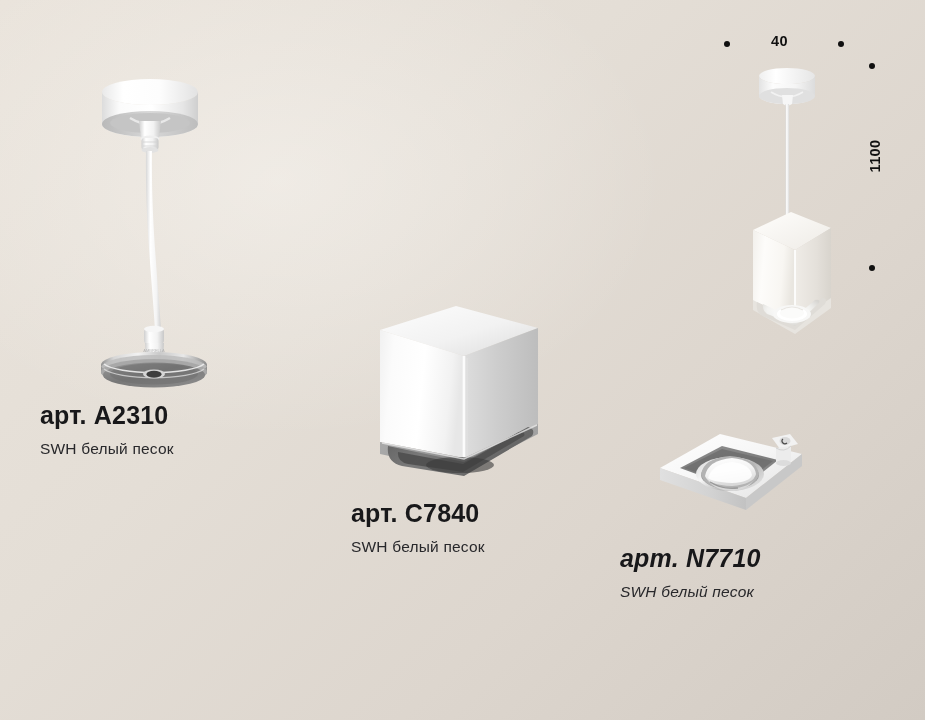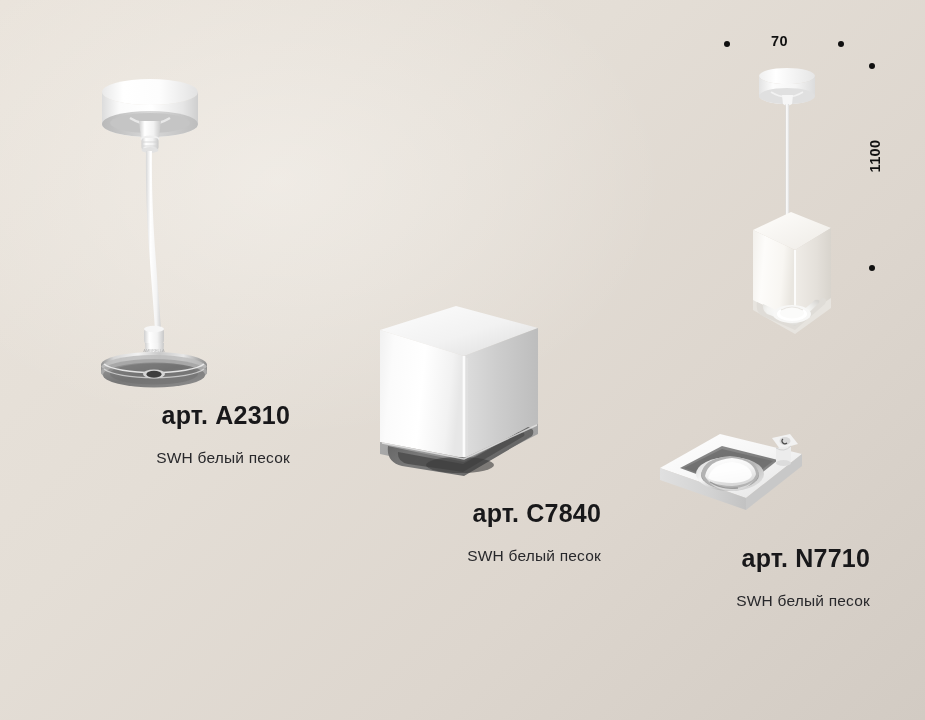--- a/index.html
+++ b/index.html
@@ -18,34 +18,34 @@
     background: linear-gradient(135deg, #eae4dc 0%, #e4ded6 38%, #ddd6ce 68%, #d2cbc3 100%);
   }
   .bg-vignette {
     position: absolute;
     inset: 0;
     background: radial-gradient(ellipse 70% 60% at 30% 25%, rgba(255,253,250,0.40) 0%, rgba(255,253,250,0.0) 60%);
     pointer-events: none;
   }
 
   
-  .label-block { position: absolute; text-align: right; white-space: nowrap; }
+  .label-block { position: absolute; text-align: left; white-space: nowrap; }
   .label-art {
     font-size: 25px;
     font-weight: bold;
     color: #18181a;
     letter-spacing: 0.2px;
     line-height: 1.05;
   }
   .label-sub {
     font-size: 15.5px;
     font-weight: normal;
     color: #28282b;
     letter-spacing: 0.2px;
-    margin-top: 21px;
+    margin-top: 12px;
   }
 
   
   .dim-dot {
     position: absolute;
     width: 6px; height: 6px;
     border-radius: 50%;
     background: #101010;
   }
   .dim-text {
@@ -265,21 +265,21 @@
 
       <path d="M122,18 L140,14 L148,24 L130,29 Z" fill="#f2f2f2"></path>
       <ellipse cx="135" cy="21" rx="5.5" ry="4" fill="#d9d9d9"></ellipse>
       <path d="M133,19 A3,2.6 0 1 0 137,23" stroke="#4a4a4a" stroke-width="1.3" fill="none"></path>
       <path d="M126,28 L126,42 Q134,47 141,41 L141,26 Z" fill="#ececec"></path>
       <path d="M126,28 Q134,33 141,26" stroke="#d2d2d2" stroke-width="1" fill="none"></path>
       <ellipse cx="133.5" cy="43" rx="7.5" ry="3" fill="#dcdcdc"></ellipse>
     </svg>
   </div>
 
-  <div class="label-block" style="left:620px; top:545px; width:250px;">
+  <div class="label-block" style="left:620px; top:545px; width:250px;font-style:italic;">
     <div class="label-art">арт. N7710</div>
     <div class="label-sub">SWH белый песок</div>
   </div>
 
   <div class="part" style="left:735px; top:52px; width:120px; height:290px;">
     <svg width="120" height="290" viewBox="0 0 120 290">
       <defs>
         <linearGradient id="aCanopyTop" x1="0" y1="0" x2="1" y2="0">
           <stop offset="0%" stop-color="#efefef"></stop>
           <stop offset="30%" stop-color="#ffffff"></stop>
@@ -337,19 +337,19 @@
 
       <path d="M28,252 Q27,261 35,263 L60,274 L84,251 Q86,247 80,248 L59,266 Z" fill="url(#aLens)"></path>
       <ellipse cx="57" cy="262" rx="19" ry="9" fill="#f7f7f6"></ellipse>
       <ellipse cx="57" cy="262" rx="15" ry="7" fill="#ffffff"></ellipse>
       <ellipse cx="57" cy="261" rx="12" ry="5.4" fill="#fbfbfa"></ellipse>
       <path d="M46,258 Q57,252 68,258" stroke="#e8e6e2" stroke-width="1.2" fill="none"></path>
     </svg>
   </div>
 
   <div class="dim-dot" style="left:724px; top:41px;"></div>
-  <div class="dim-text" style="left:771px; top:33px;">70</div>
+  <div class="dim-text" style="left:771px; top:33px;">40</div>
   <div class="dim-dot" style="left:838px; top:41px;"></div>
 
   <div class="dim-dot" style="left:869px; top:63px;"></div>
   <div class="dim-text vertical" style="left:855px; top:148px; width:40px; text-align:center;">1100</div>
   <div class="dim-dot" style="left:869px; top:265px;"></div>
 </div>
 
 </body></html>

